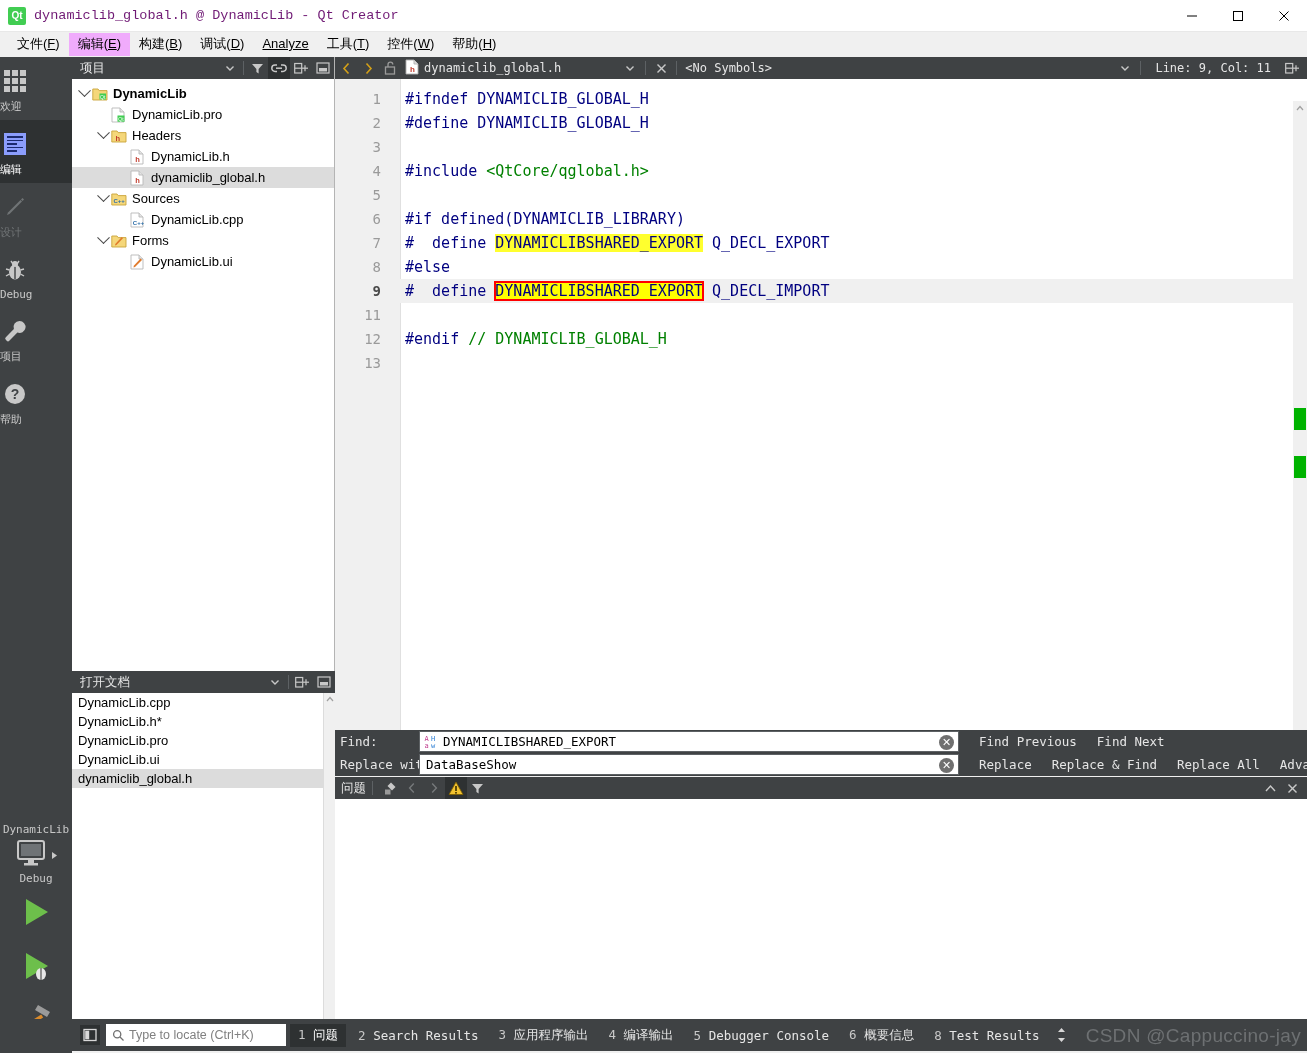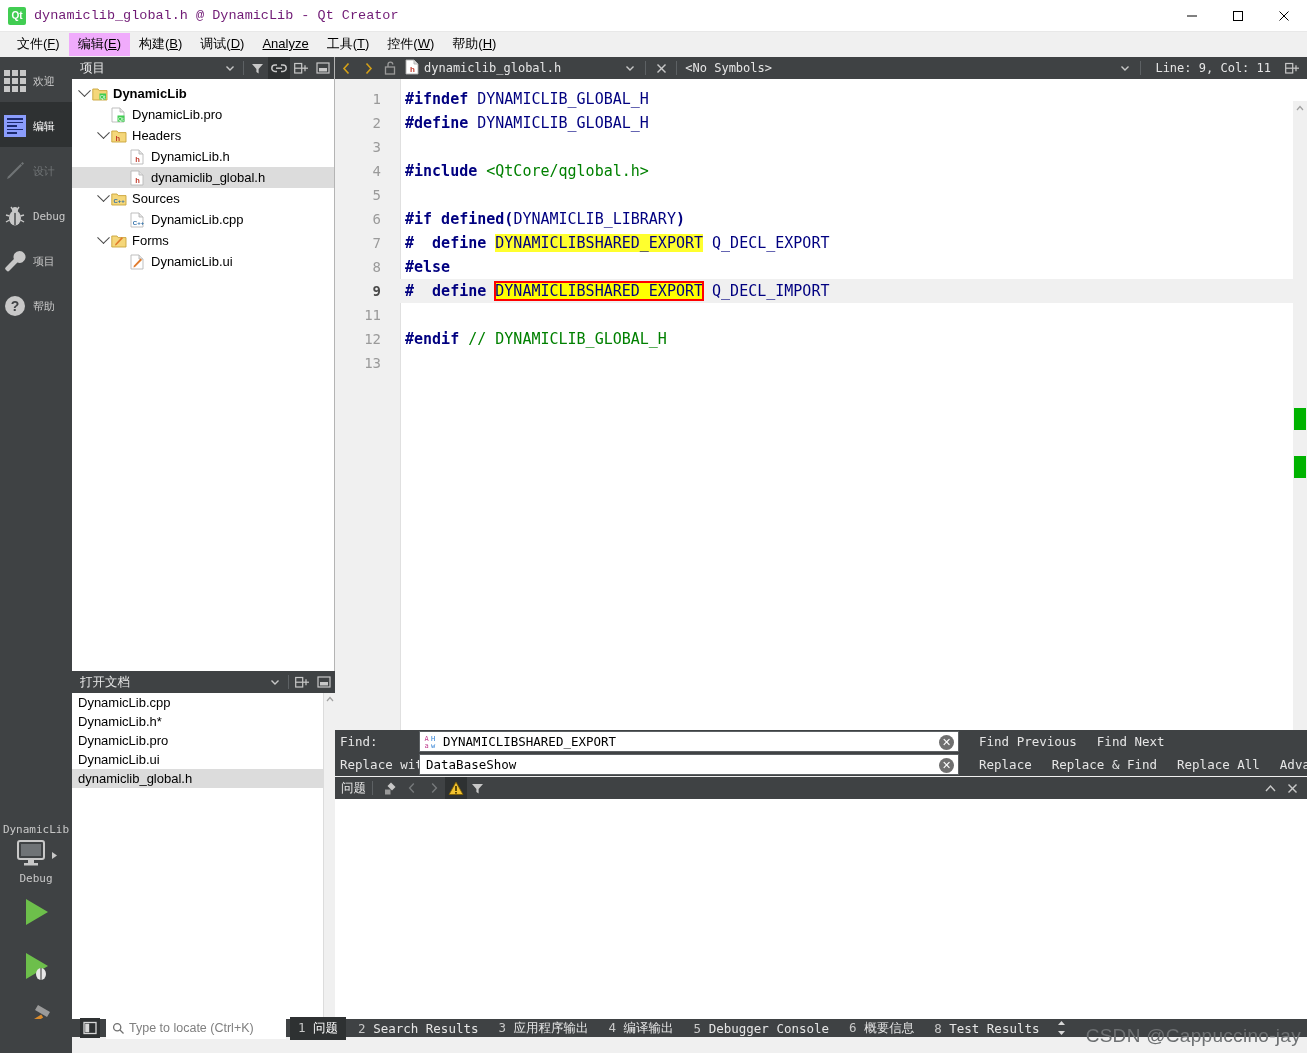--- a/index.html
+++ b/index.html
@@ -44,22 +44,22 @@
   .menu-item.active { background:#f0abfc; }
   .menu-item u { text-decoration: underline; }
 
   
   .modebar {
     position:absolute; left:0; top:57px; width:72px; height:996px;
     background:#3f4244;
     display:flex; flex-direction:column; align-items:center;
   }
   .mode {
-    width:72px; padding:9px 0 6px 0; display:flex; flex-direction:row;
-    align-items:center; gap:3px;
+    width:72px; padding:9px 0 6px 0; display:flex; flex-direction:column;
+    align-items:flex-start; gap:3px;
   }
   .mode.selected { background:#2e3132; }
   .mode-label {
     font-size:11px; color:#c8c8c8; font-family:"DejaVu Sans Mono", monospace;
     letter-spacing:-0.2px;
   }
   .mode.selected .mode-label { color:#ffffff; }
   .mode.disabled .mode-label { color:#707476; }
   .mode-glyph { width:30px; height:30px; display:flex; align-items:center; justify-content:center; }
 
@@ -124,21 +124,21 @@
   .code-wrap { position:relative; height:651px; background:#ffffff; overflow:hidden;
                font-family:"DejaVu Sans Mono", monospace; font-size:15px; }
   .gutter { position:absolute; left:0; top:0; width:66px; height:651px; background:#f0f0f0;
             border-right:1px solid #e0e0e0; }
   .code-lines { position:absolute; left:0; top:0; width:100%; padding-top:8px; }
   .cl { height:24px; display:flex; align-items:center; white-space:pre; }
   .cl.current { background:#f0f0f0; }
   .ln { width:56px; text-align:right; color:#9a9a9a; font-size:14px; padding-right:10px; flex:none; }
   .cl.current .ln { color:#4a4a4a; font-weight:bold; }
   .ctext { padding-left:14px; }
-  .kw { color:#000080;font-weight:bold; }
+  .kw { color:#000080; }
   .macro { color:#000080; }
   .str { color:#008000; }
   .cmt { color:#008000; }
   .plain { color:#000000; }
   .hl-yellow { background:#ffff2e; }
   .hl-sel { background:#ffff00; outline:2px solid #ff0000; outline-offset:-1px; }
 
   .ed-scroll { position:absolute; right:0; top:22px; width:14px; height:651px; background:#f0f0f0; }
   .ed-scroll .mk { position:absolute; right:1px; width:12px; height:22px; background:#00b300; }
   .ed-scroll .up { width:14px; height:14px; display:flex; align-items:center; justify-content:center; }
@@ -174,21 +174,21 @@
   }
   .oh-btn { width:22px; height:22px; display:flex; align-items:center; justify-content:center; }
   .oh-btn.on { background:#2e3132; }
   .oh-sep { width:1px; height:14px; background:#5d6164; margin:0 6px; }
   .oh-spacer { flex:1; }
 
   .outputbody { position:absolute; left:335px; top:799px; width:972px; height:220px; background:#ffffff; }
 
   
   .statusbar {
-    position:absolute; left:0; top:1019px; width:1307px; height:18px; background:#3f4244;
+    position:absolute; left:0; top:1019px; width:1307px; height:32px; background:#3f4244;
     display:flex; align-items:center;
     font-family:"DejaVu Sans Mono", monospace; font-size:12.5px; color:#e6e6e6;
   }
   .sb-left { width:72px; height:34px; }
   .sb-toggle { width:20px; height:20px; margin-left:8px; display:flex; align-items:center;
                justify-content:center; background:#2e3132; }
   .locator {
     width:180px; height:22px; background:#ffffff; margin-left:6px; display:flex;
     align-items:center; gap:4px; padding-left:6px; color:#808080;
     font-family:"Liberation Sans", sans-serif; font-size:12.5px;

